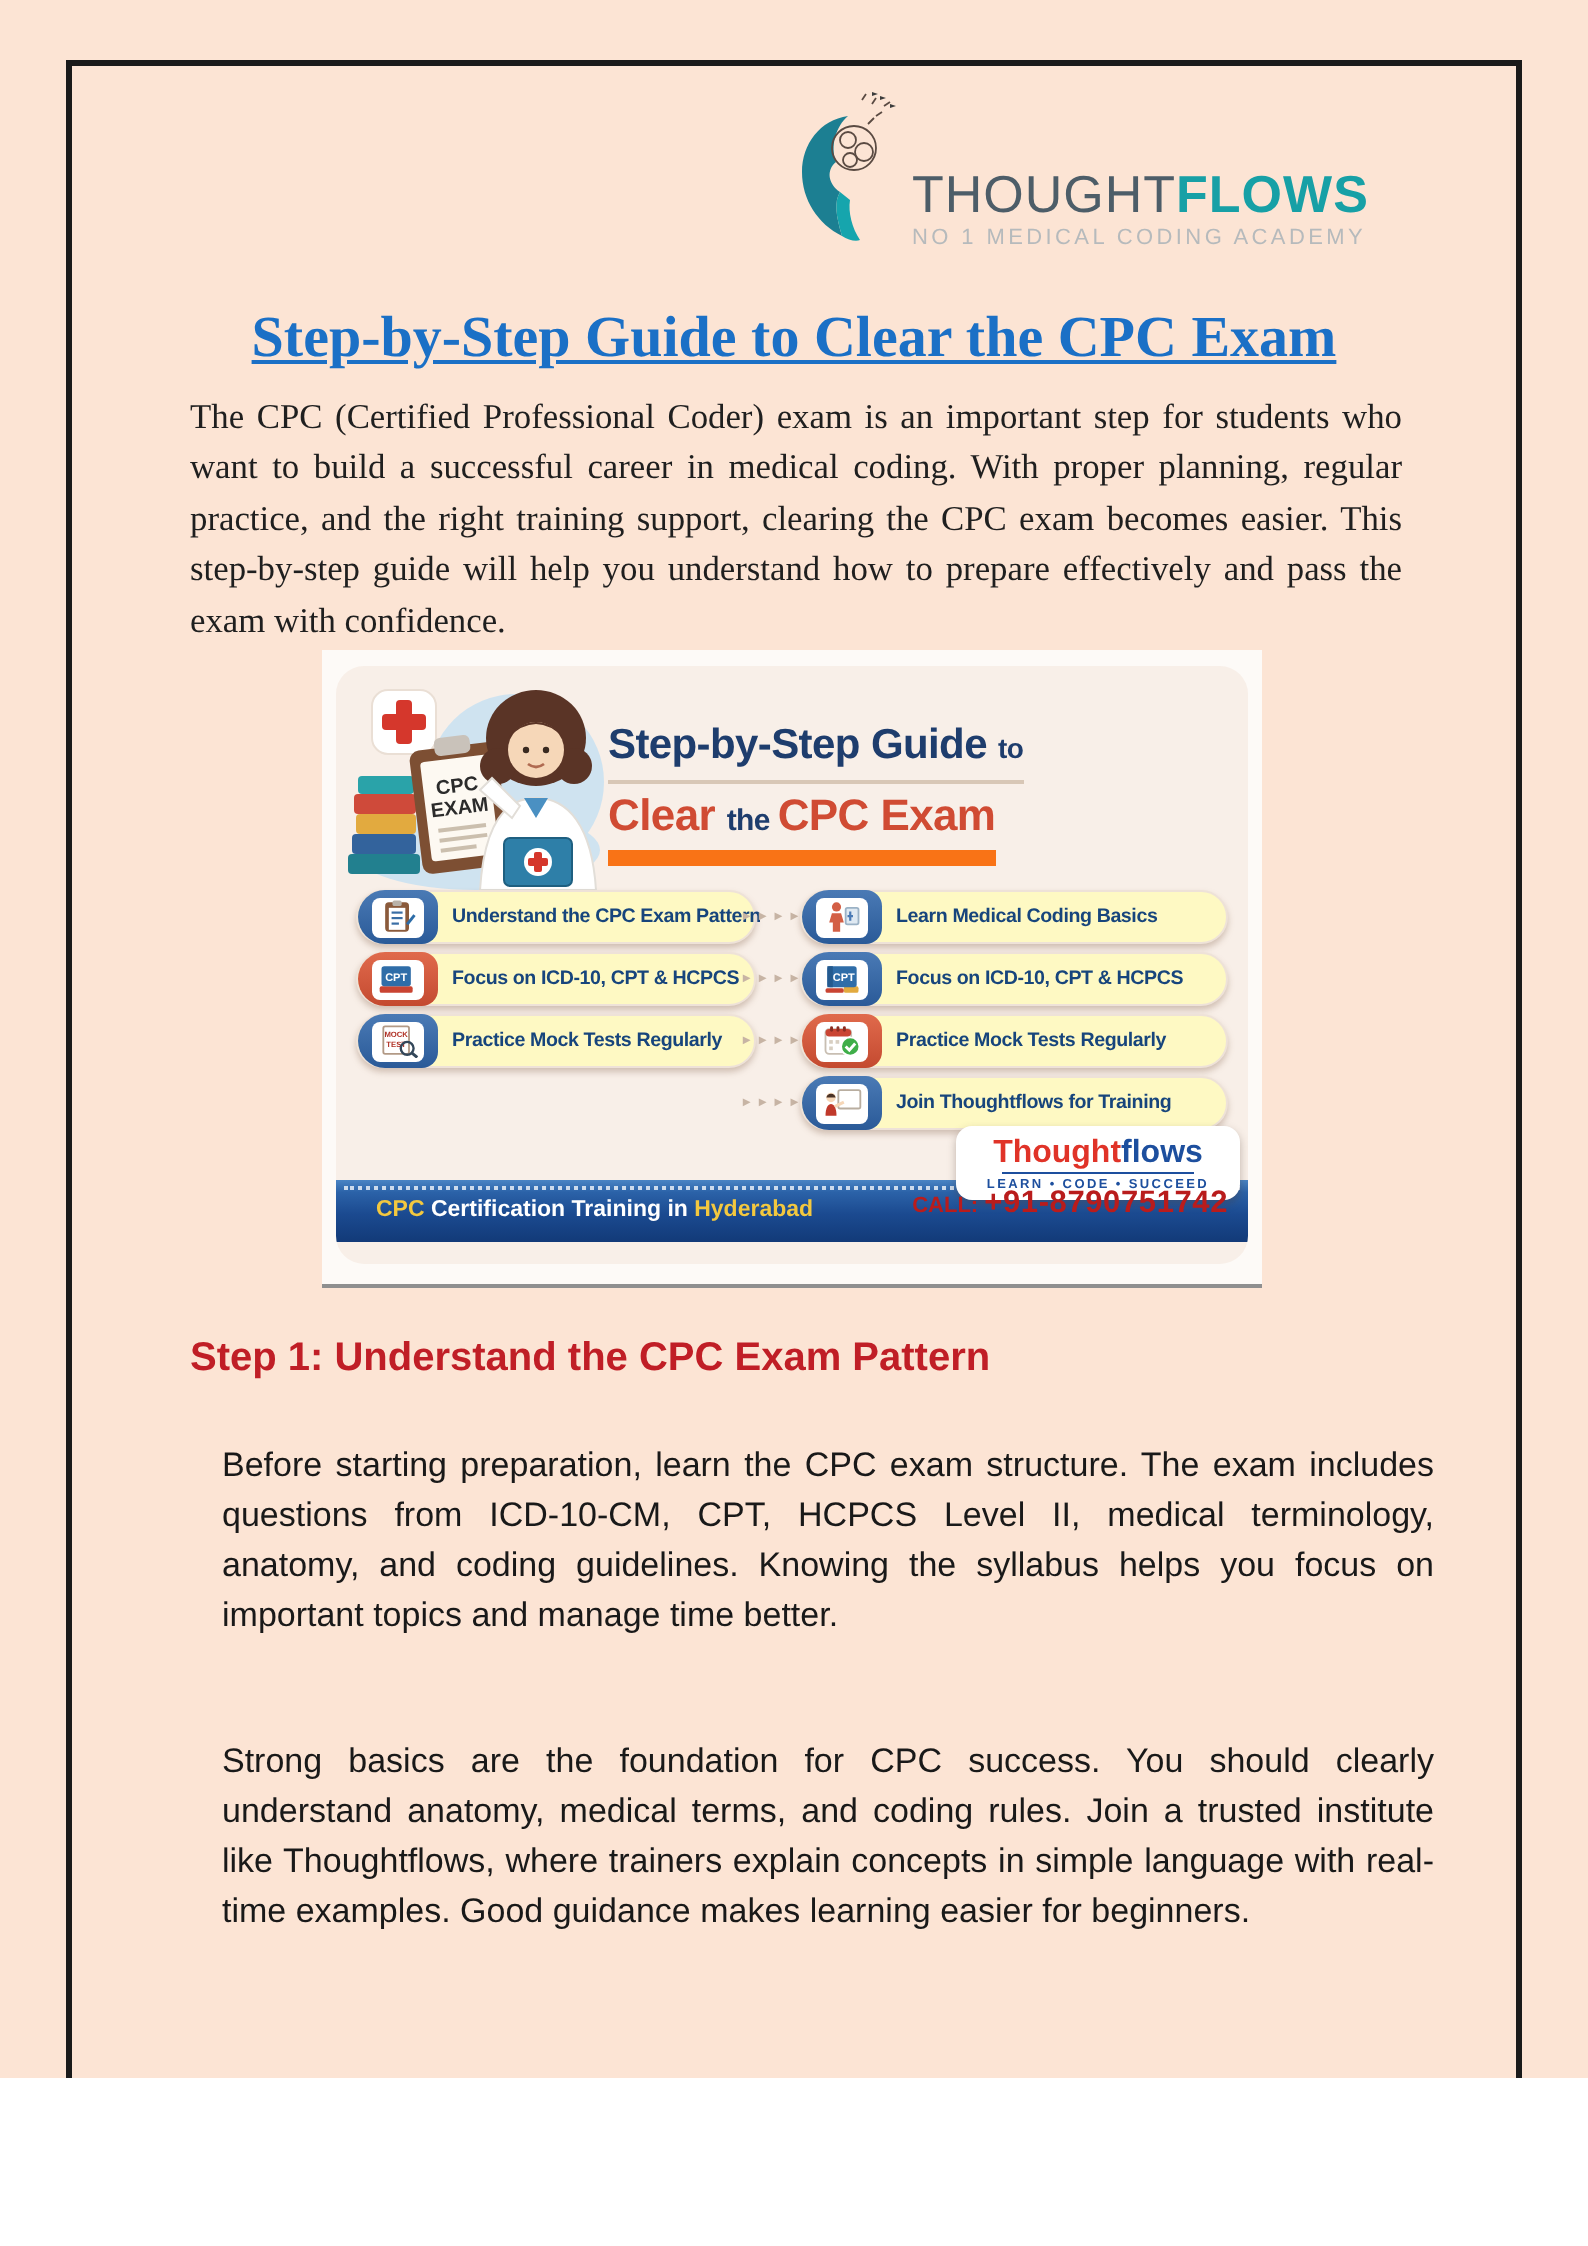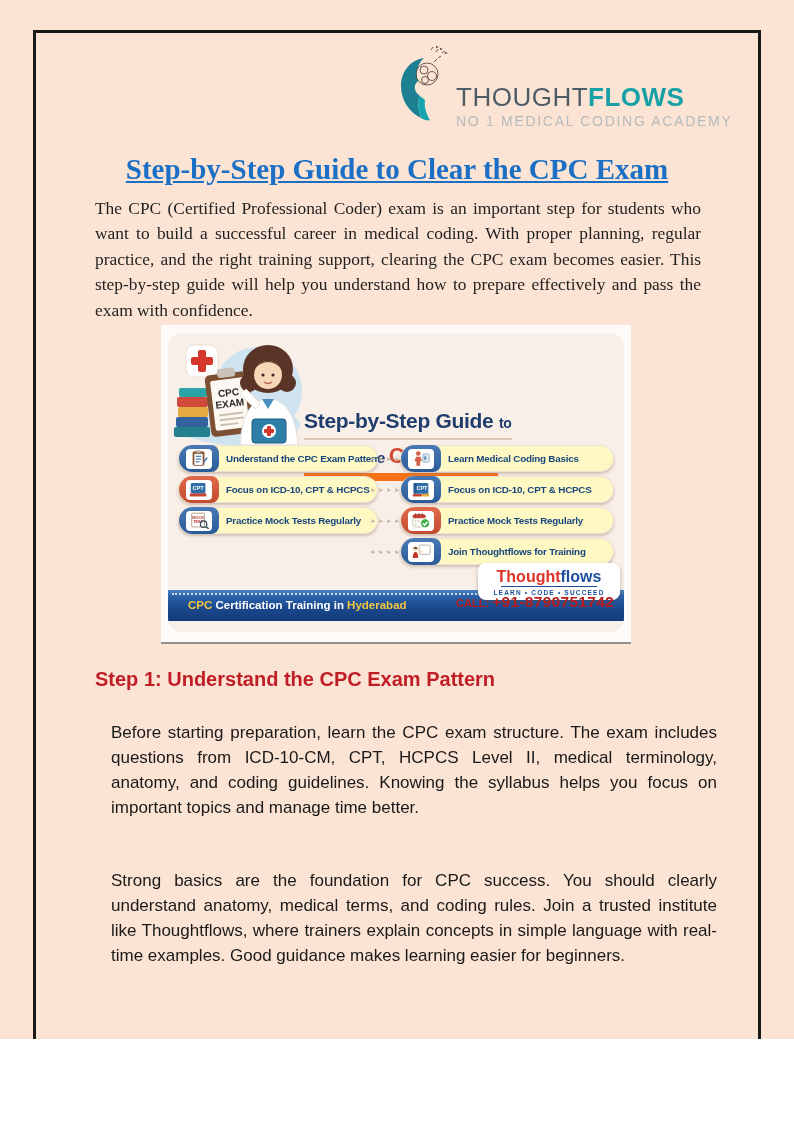--- a/index.html
+++ b/index.html
@@ -5,41 +5,41 @@
   html,body{margin:0;padding:0;}
   .page{position:relative;width:794px;height:1039px;background:#fce4d4;font-family:"Liberation Sans",sans-serif;overflow:hidden;}
   .frame{position:absolute;left:33px;top:30px;width:728px;height:1057px;border:3px solid #1a1a1a;box-sizing:border-box;}
 
   
   .logo{position:absolute;left:394px;top:44px;display:flex;align-items:flex-start;}
   .logo-text{margin-left:4px;margin-top:40px;}
   .brand{font-size:26px;letter-spacing:.5px;line-height:26px;white-space:nowrap;}
   .brand-thought{color:#4d5d68;font-weight:400;}
   .brand-flows{color:#17a0a6;font-weight:700;}
-  .logo-tag{font-size:14px;color:#b6babc;letter-spacing:1.7px;margin-top:3px;}
+  .logo-tag{font-size:11px;color:#b6babc;letter-spacing:1.7px;margin-top:3px;}
 
   
   .doc-title{position:absolute;left:36px;top:153px;width:722px;margin:0;text-align:center;
     font-family:"Liberation Serif",serif;font-weight:700;font-size:29px;color:#1b70c6;text-decoration:underline;}
   .intro{position:absolute;left:95px;top:196px;width:606px;margin:0;
     font-family:"Liberation Serif",serif;font-size:17.4px;line-height:25.4px;color:#1f1f1f;text-align:justify;}
   .step-h{position:absolute;left:95px;width:640px;margin:0;font-size:20px;font-weight:700;color:#c01e26;}
   .step-p{position:absolute;left:95px;width:606px;margin:16px;font-size:17px;line-height:25px;color:#191919;text-align:justify;}
   .s1h{top:668px;} .s1p{top:704px;} .s2h{top:816px;} .s2p{top:852px;} .s3h{top:964px;}
 
   
   .imgwrap{position:absolute;left:161px;top:325px;width:470px;height:319px;background:#fdfaf7;
     border-bottom:2px solid #8f8f8f;box-sizing:border-box;}
   .cream{position:absolute;left:7px;top:8px;width:456px;height:299px;background:#f8efe8;border-radius:14px;overflow:hidden;}
 
   .illus{position:absolute;left:4px;top:6px;}
 
   .ig-title{position:absolute;left:136px;top:28px;}
   .ig-line1{font-size:21px;font-weight:700;color:#1e3d6d;letter-spacing:-.3px;
-    border-bottom:2px solid #d8c7b6;padding-bottom:5px;display:inline-block;margin-top:48px;}
+    border-bottom:2px solid #d8c7b6;padding-bottom:5px;display:inline-block;}
   .ig-line1 .small{font-size:14px;}
   .ig-line2{margin-top:3px;font-size:22px;font-weight:700;letter-spacing:-.3px;
     border-bottom:8px solid #f97316;padding-bottom:4px;display:inline-block;}
   .red{color:#d04b33;} .navy{color:#1e3d6d;} .ig-line2 .small{font-size:15px;}
 
   .col{position:absolute;top:112px;display:flex;flex-direction:column;gap:4px;}
   .col-left{left:10px;width:200px;}
   .col-right{left:232px;width:214px;}
   .pill{display:flex;align-items:center;height:27px;background:#fef9c3;border:1px solid #eee2d8;
     border-radius:15px;box-shadow:0 2px 3px rgba(150,120,100,.4);box-sizing:border-box;}

